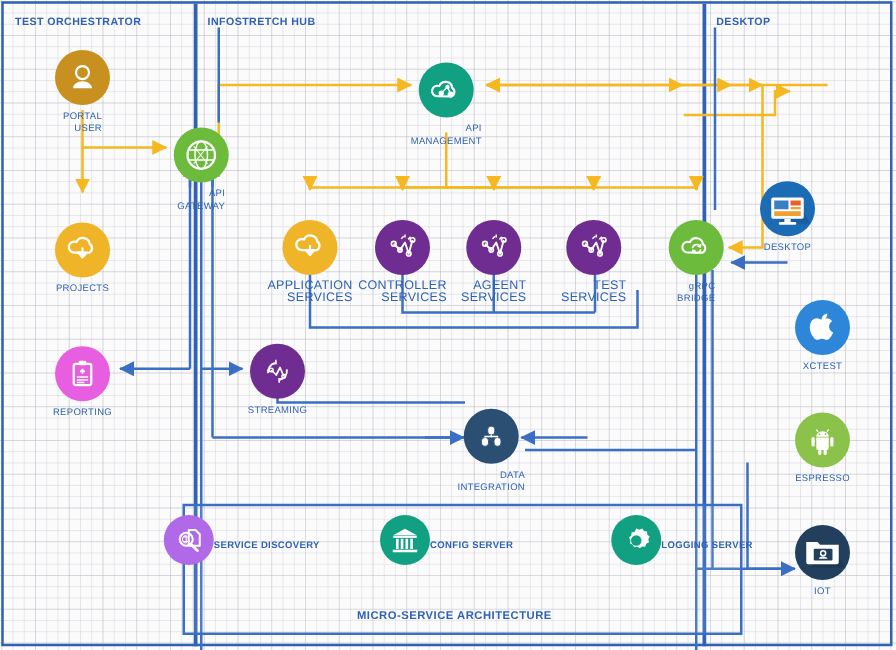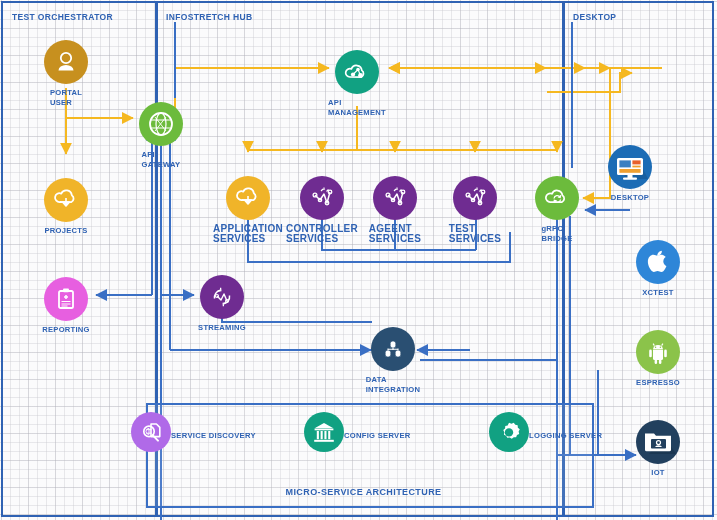--- a/index.html
+++ b/index.html
@@ -52,22 +52,22 @@
     width:96px;
     transform:translateX(-48px);
   }
   .disc{
     width:44px;height:44px;border-radius:50%;
     display:flex;align-items:center;justify-content:center;
     box-sizing:border-box;
   }
   .cap{
     margin-top:4px;
-    font-size:7.6px;font-weight:bold;color:#2f62b3;
-    text-align:left;line-height:9.6px;
+    font-size:7.6px;font-weight:normal;color:#2f62b3;
+    text-align:right;line-height:9.6px;
     letter-spacing:0.25px;
     white-space:pre-line;
     font-family:"Liberation Sans",sans-serif;
   }
   .cap.wide{font-size:10px;}
 
   
   #ms-panel{
     position:absolute;
     border:2px solid #3a6fc4;

